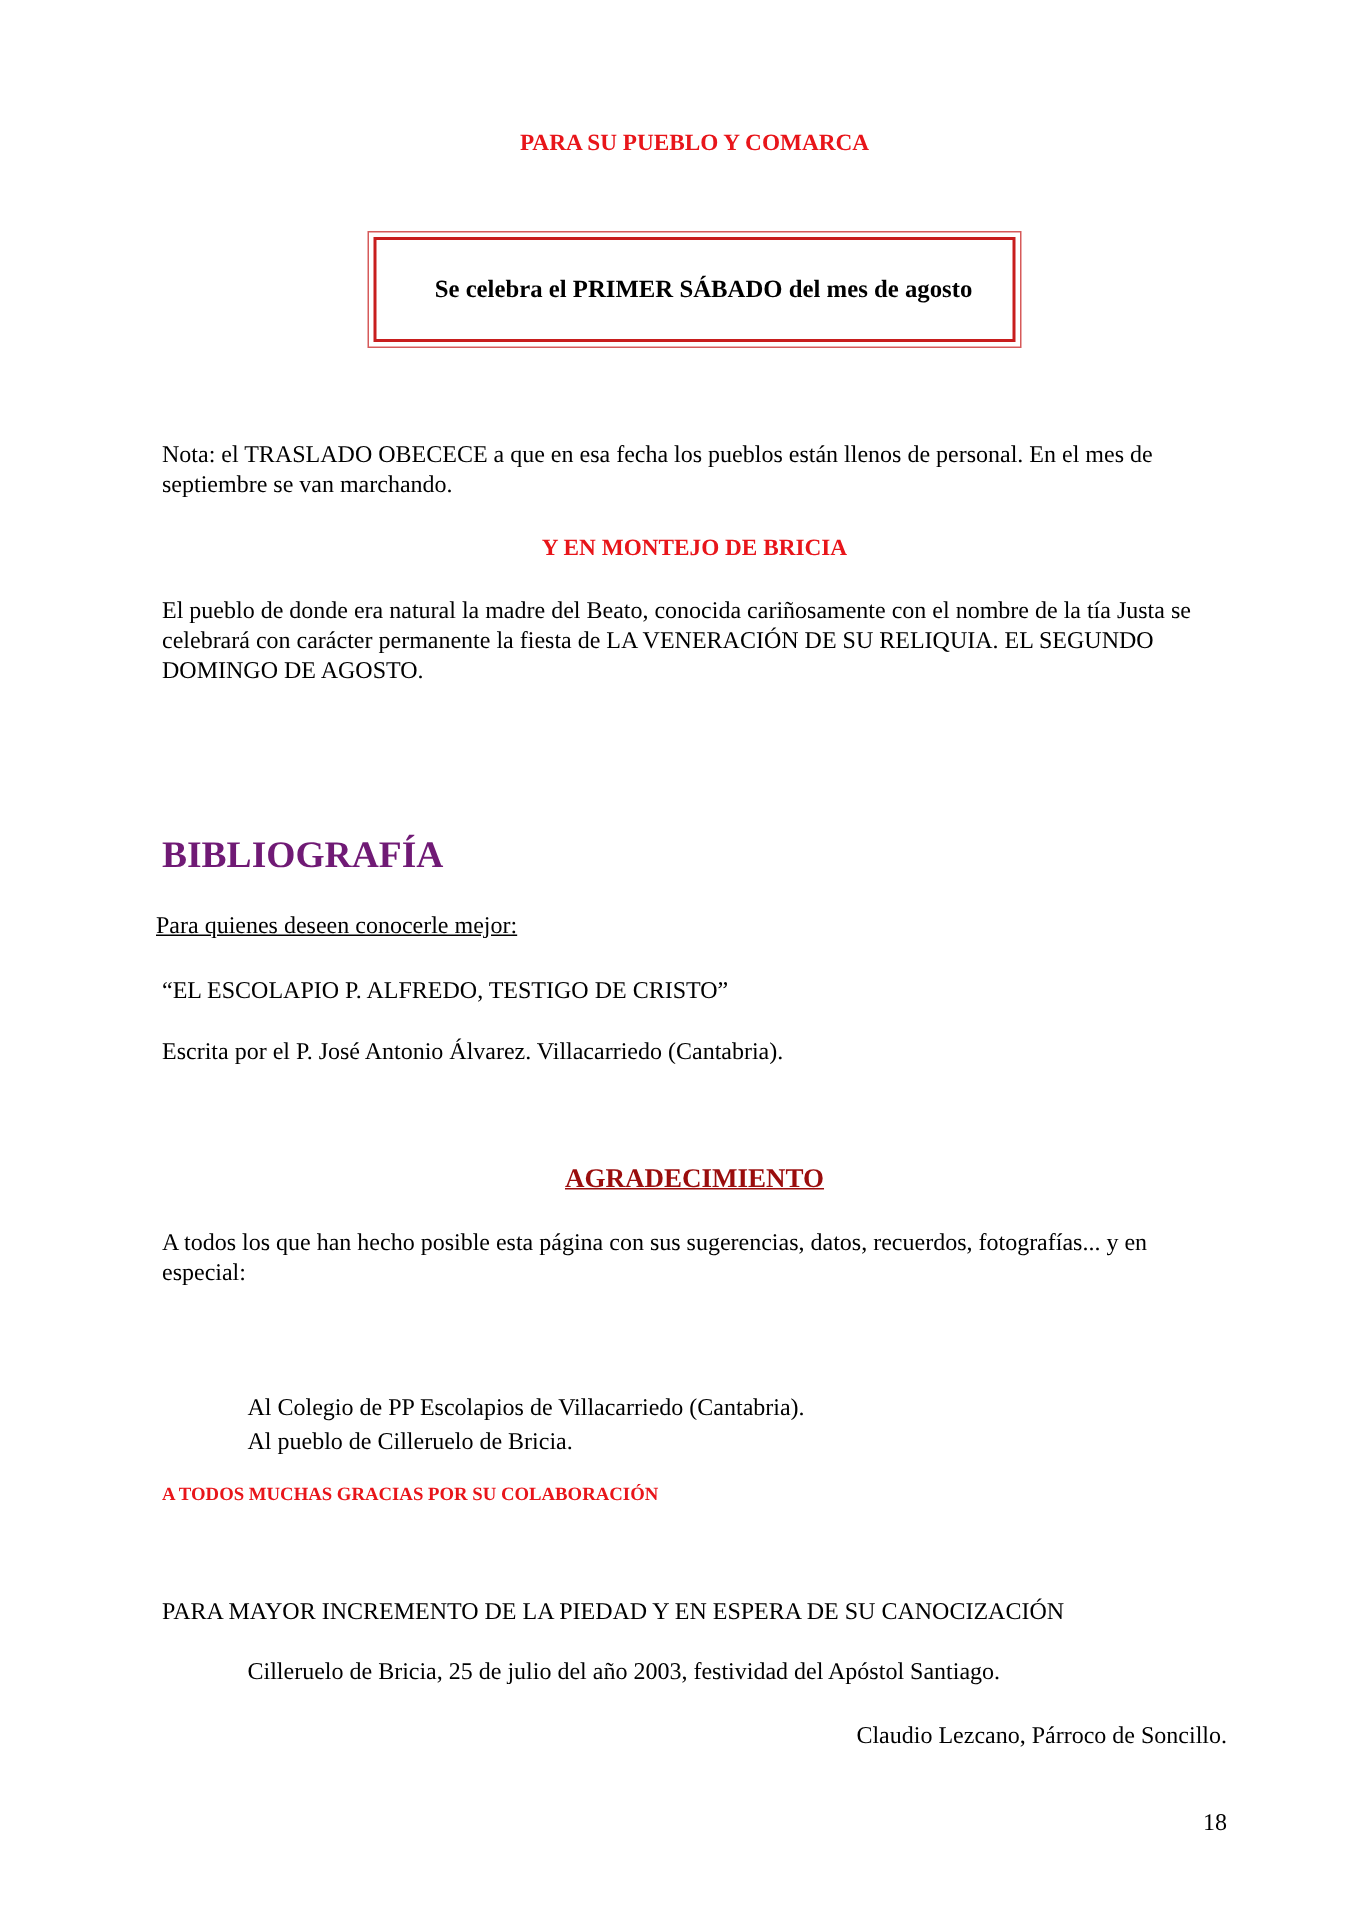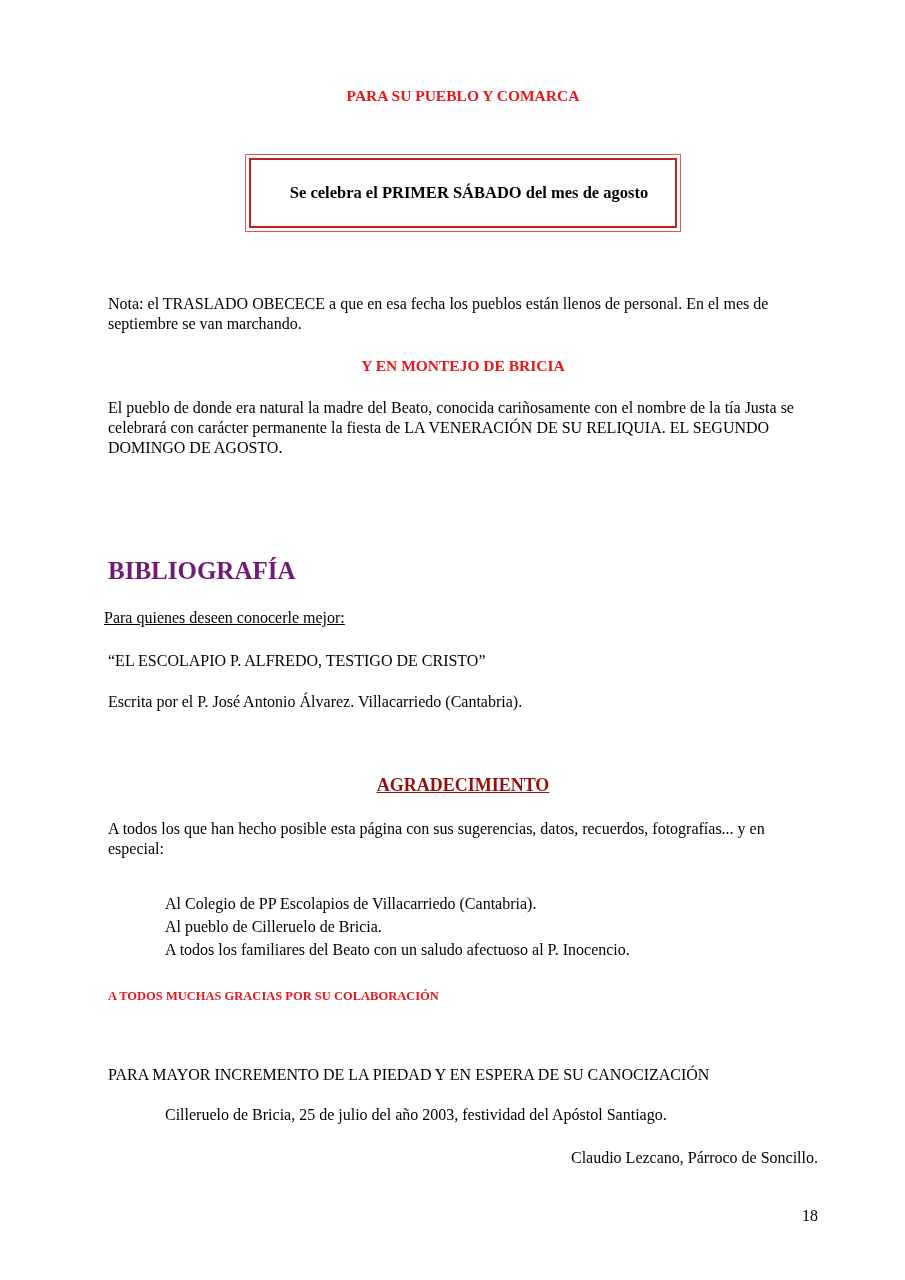--- a/index.html
+++ b/index.html
@@ -58,21 +58,21 @@
     #biblio-p3 { left: 108px; top: 692px; }
     #agrad-head {
       left: 0; width: 926px; top: 775px;
       text-align: center;
       color: #9a0d0d;
       font-weight: bold;
       font-size: 18px;
       text-decoration: underline;
     }
     #agrad-text { left: 108px; top: 819px; width: 712px; }
-    #agrad-list { left: 165px; top: 892px; margin: 0; padding: 0; list-style: none; }
+    #agrad-list { left: 165px; top: 927px; margin: 0; padding: 0; list-style: none; }
     #agrad-list li { font-size: 16px; line-height: 23px; }
     #gracias {
       left: 108px; top: 989px;
       color: #e8151a;
       font-weight: bold;
       font-size: 12.5px;
     }
     #piedad { left: 108px; top: 1065px; }
     #fecha { left: 165px; top: 1105px; }
     #firma { right: 87px; top: 1148px; text-align: center; }
@@ -99,21 +99,20 @@
 <div class="abs body-text" id="biblio-p2">“EL ESCOLAPIO P. ALFREDO, TESTIGO DE CRISTO”</div>
 <div class="abs body-text" id="biblio-p3">Escrita por el P. José Antonio Álvarez. Villacarriedo (Cantabria).</div>
 
 <div class="abs" id="agrad-head">AGRADECIMIENTO</div>
 
 <div class="abs body-text" id="agrad-text">A todos los que han hecho posible esta página con sus sugerencias, datos, recuerdos, fotografías... y en especial:</div>
 
 <ul class="abs" id="agrad-list">
   <li>Al Colegio de PP Escolapios de Villacarriedo (Cantabria).</li>
   <li>Al pueblo de Cilleruelo de Bricia.</li>
-  <li>A todos los familiares del Beato con un saludo afectuoso al P. Inocencio.</li>
 </ul>
 
 <div class="abs" id="gracias">A TODOS MUCHAS GRACIAS POR SU COLABORACIÓN</div>
 
 <div class="abs body-text" id="piedad">PARA MAYOR INCREMENTO DE LA PIEDAD Y EN ESPERA DE SU CANOCIZACIÓN</div>
 <div class="abs body-text" id="fecha">Cilleruelo de Bricia, 25 de julio del año 2003, festividad del Apóstol Santiago.</div>
 <div class="abs body-text" id="firma">Claudio Lezcano, Párroco de Soncillo.</div>
 
 <div class="abs" id="page-num">18</div>
 

